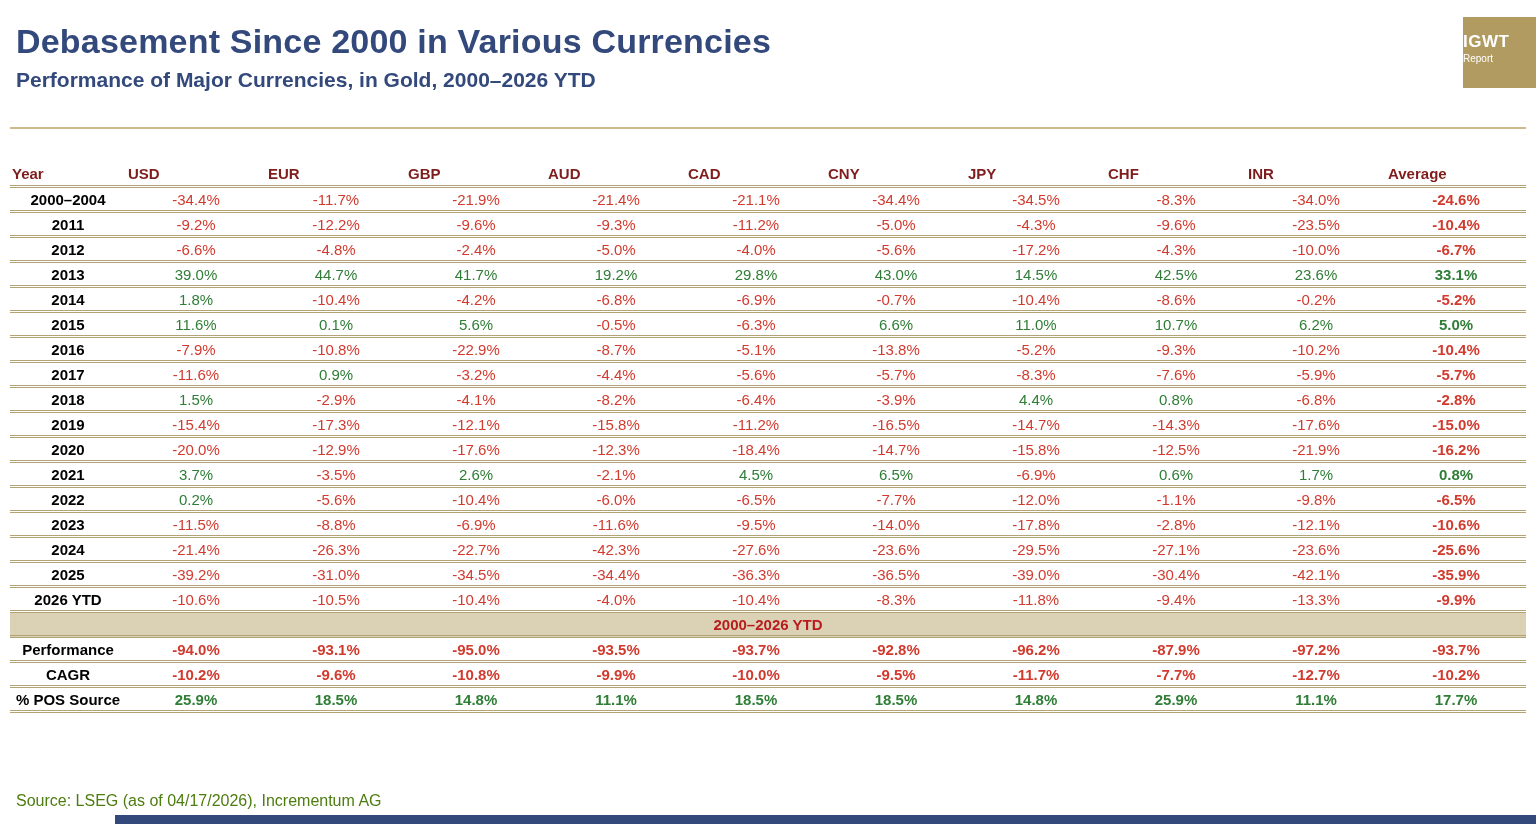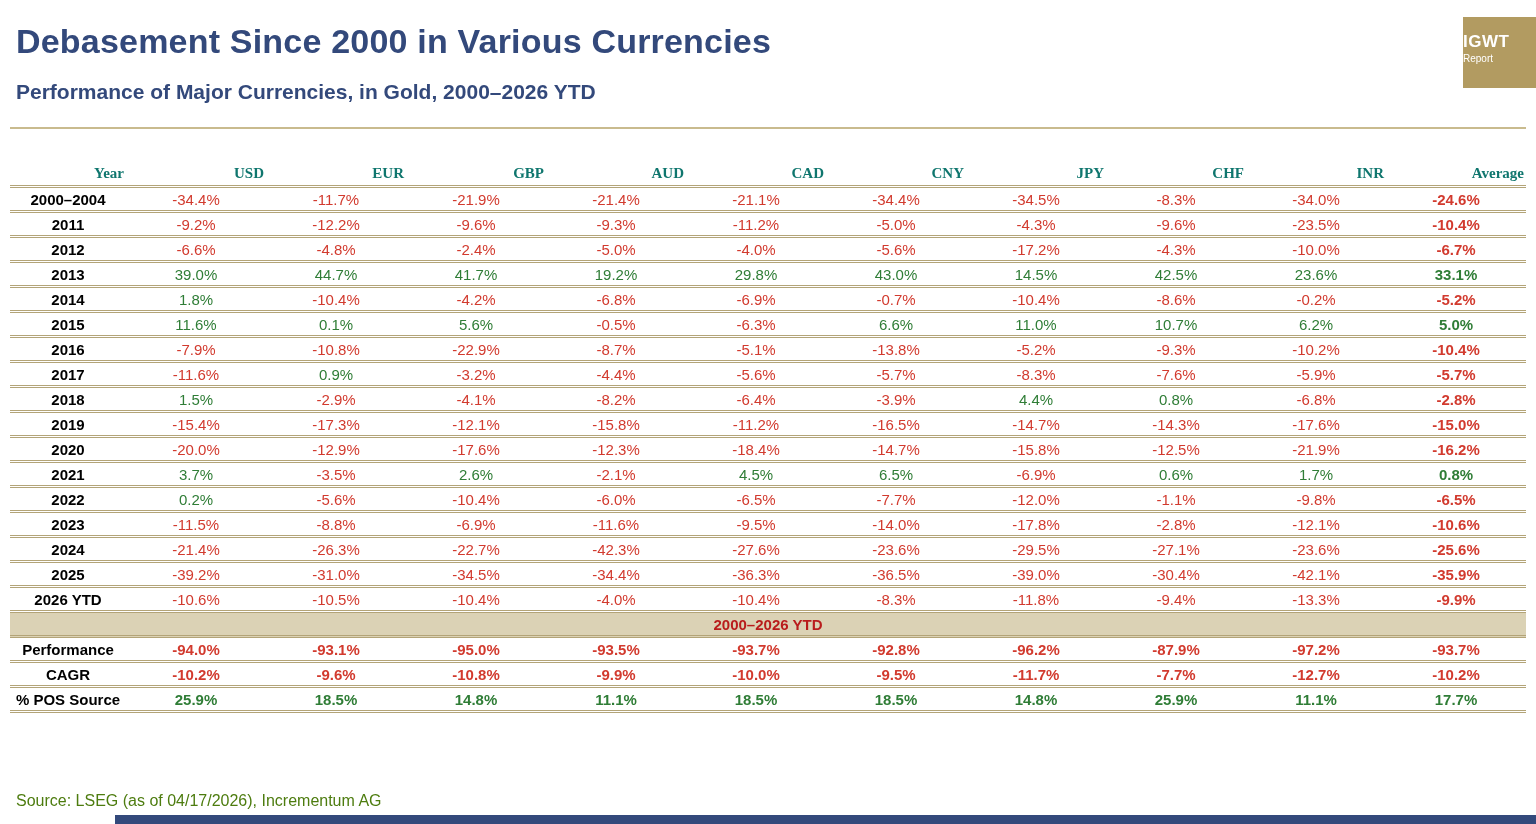--- a/index.html
+++ b/index.html
@@ -1,30 +1,30 @@
 <!DOCTYPE html>
 <html><head>
 <meta charset="utf-8">
 <style>
   html,body { margin:0; padding:0; background:#ffffff; }
   body { font-family:"Liberation Sans", sans-serif; }
   .page { position:relative; width:1536px; height:824px; background:#ffffff; overflow:hidden; }
 
   .title    { position:absolute; left:16px; top:22px; font-size:34px; font-weight:bold; color:#33497B; letter-spacing:0.2px; }
-  .subtitle { position:absolute; left:16px; top:80px; font-size:21px; font-weight:bold; color:#33497B; }
+  .subtitle { position:absolute; left:16px; top:68px; font-size:21px; font-weight:bold; color:#33497B; }
   .top-rule { position:absolute; left:10px; right:10px; top:127px; height:2px; background:#C9BB8E; }
 
   .logo { position:absolute; left:1463px; top:17px; width:86px; height:71px; background:#B29B61; color:#ffffff; text-align:left; }
   .logo .l1 { font-size:17px; font-weight:bold; margin-top:15px; letter-spacing:0.5px; }
   .logo .l2 { font-size:10px; margin-top:1px; }
 
   table.grid { position:absolute; left:10px; top:162px; width:1516px; border-collapse:collapse; table-layout:fixed; }
   table.grid th:first-child, table.grid td.label { width:112px; }
   table.grid tr { border-bottom:3px double #B3A478; }
-  table.grid th { font-size:15px; font-weight:bold; color:#0f766e; height:23px; text-align:right; padding:0 2px;font-family:Liberation Serif, serif; }
+  table.grid th { font-size:15px; font-weight:bold; color:#7f1d1d; height:23px; text-align:left; padding:0 2px; }
   table.grid td { font-size:15px; height:22px; text-align:center; padding:0 2px; white-space:nowrap; }
   td.label { font-weight:bold; color:#000000; }
   td.neg { color:#D23A2E; }
   td.pos { color:#2F7D36; }
   td.avg { font-weight:bold; }
   td.bold { font-weight:bold; }
   tr.banner td { background:#DBD2B5; font-weight:bold; color:#b91c1c; font-size:15px; }
 
   .source { position:absolute; left:16px; top:792px; font-size:16px; color:#4d7c0f; }
   .bottom-bar { position:absolute; left:115px; right:0; bottom:0; height:9px; background:#33497B; }

